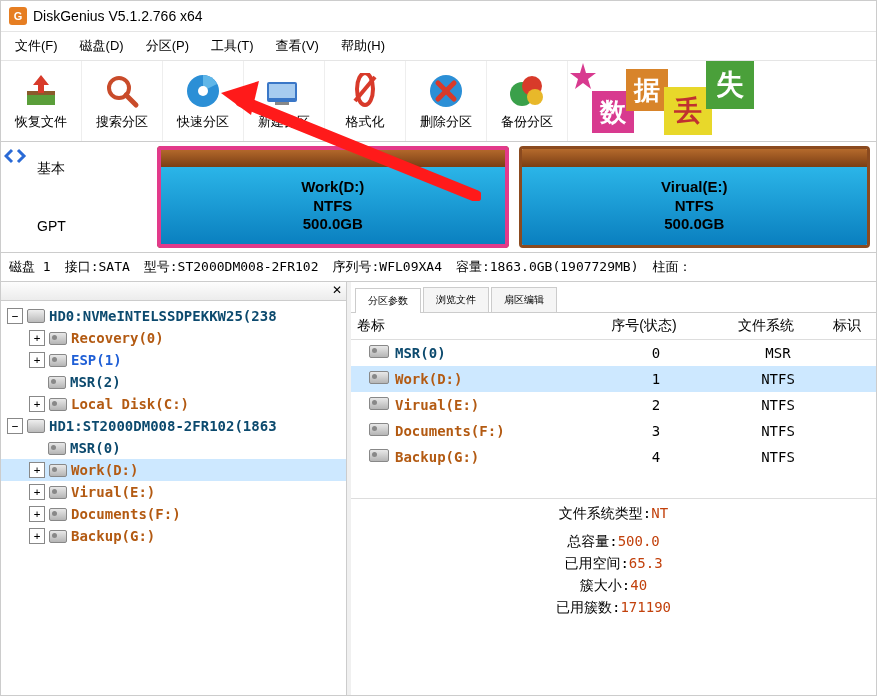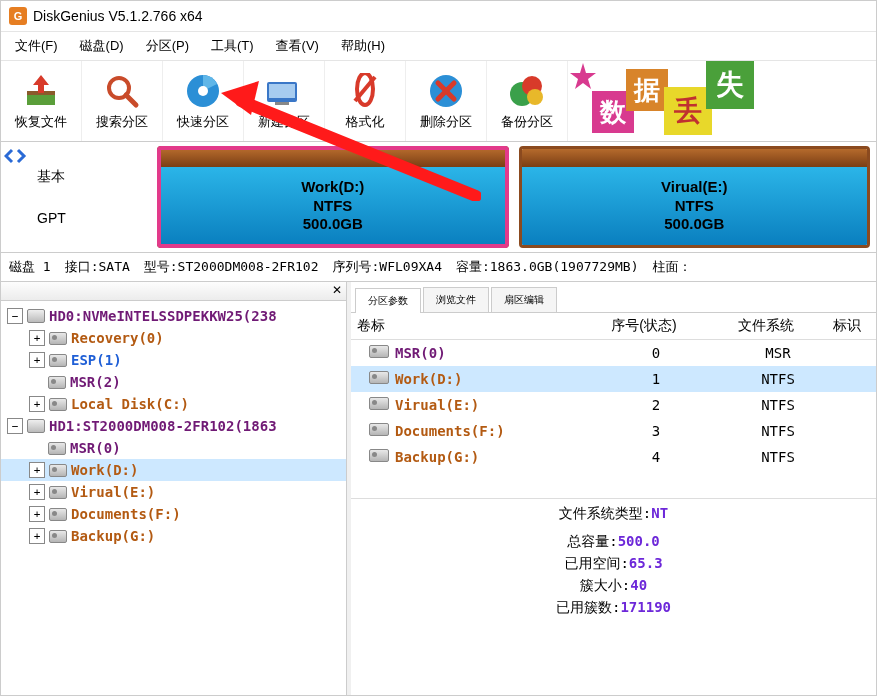--- a/index.html
+++ b/index.html
@@ -10,21 +10,21 @@
 .menubar{height:28px;display:flex;align-items:center;padding:0 4px;background:#fff;border-bottom:1px solid #e5e5e5;gap:2px}
 .menubar span{padding:3px 10px;cursor:default}
 .toolbar{height:80px;display:flex;align-items:stretch;background:#fff;border-bottom:1px solid #ccc;position:relative}
 .tbtn{width:80px;display:flex;flex-direction:column;align-items:center;justify-content:center;font-size:13px;border-right:1px solid #eee;cursor:default}
 .tbtn .ticon{width:40px;height:40px;display:flex;align-items:center;justify-content:center;margin-bottom:2px}
 .banner{flex:1;display:flex;align-items:center;justify-content:flex-start;position:relative;overflow:hidden}
 .banner .bblk{position:absolute;font-weight:bold;color:#fff;display:flex;align-items:center;justify-content:center}
 .diskbar{height:110px;background:#fff;border-bottom:1px solid #ccc;display:flex;align-items:stretch;position:relative}
 .diskbar .nav{width:30px;display:flex;flex-direction:column;align-items:center;justify-content:flex-start;padding-top:6px}
 .diskbar .labels{width:120px;display:flex;flex-direction:column;justify-content:center;padding-left:6px;font-size:14px}
-.diskbar .labels div{margin:12px 0}
+.diskbar .labels div{margin:20px 0}
 .diskbar .parts{flex:1;display:flex;align-items:center;gap:10px;padding:6px 6px 6px 0}
 .partbox{position:relative;border:3px solid #8b4a1f;border-radius:4px;height:96px;display:flex;flex-direction:column;overflow:hidden}
 .partbox .topstrip{height:18px;background:linear-gradient(#b56a2c,#7a3e14)}
 .partbox .body{flex:1;background:linear-gradient(#2bb5e8,#0a7fbf);display:flex;flex-direction:column;align-items:center;justify-content:center;font-weight:bold;color:#000;font-size:15px;line-height:1.25}
 .partbox.sel{outline:4px solid #e23a8a;outline-offset:-4px}
 .infobar{height:28px;background:#fff;border-bottom:1px solid #ccc;display:flex;align-items:center;padding:0 8px;font-size:13px;white-space:nowrap;overflow:hidden;font-family:"SimSun",monospace}
 .infobar span{margin-right:14px}
 .main{flex:1;display:flex;min-height:0}
 .tree{width:345px;background:#fff;border-right:1px solid #ccc;display:flex;flex-direction:column;position:relative}
 .tree .thead{height:18px;background:linear-gradient(#fdfdfd,#ececec);border-bottom:1px solid #ccc;position:relative}
@@ -47,29 +47,29 @@
 .c2{flex:0 0 110px;text-align:center}
 .c3{flex:0 0 110px;text-align:center}
 .c4{flex:0 0 60px}
 .rrow{display:flex;height:26px;align-items:center;font-size:14px;font-family:"NSimSun","SimSun",monospace}
 .rrow .c1{padding-left:18px}
 .rrow .c1 .dicon{margin-right:6px}
 .rrow .lbl{font-weight:bold}
 .rrow.sel{background:#cde8ff}
 .details{margin-top:28px;border-top:1px solid #ddd;padding:4px 8px;font-size:14px;font-family:"SimSun",monospace}
 .details .drow{display:flex;justify-content:center;padding:2px 0}
-.details .drow .v{color:#6d28d9;font-weight:bold}
+.details .drow .v{color:#c2410c;font-weight:normal}
 .sp-v{width:4px;cursor:col-resize;background:#f0f0f0}
 .arrow{position:absolute;left:220px;top:80px;width:260px;height:120px;pointer-events:none;z-index:50}
 .hdd-ico{width:20px;height:12px;background:linear-gradient(#eee,#bbb);border:1px solid #888;border-radius:2px;display:inline-block}
 .part-ico{width:18px;height:11px;background:linear-gradient(#e8e8e8,#b5b5b5);border:1px solid #888;border-radius:2px;display:inline-block;position:relative}
 .part-ico::after{content:"";position:absolute;left:2px;top:2px;width:5px;height:5px;border-radius:50%;background:#888}
 .c-orange{color:#b35a12}
 .c-blue{color:#1f5fd6}
-.c-black{color:#701a75}
+.c-black{color:#0c4a6e}
 </style>
 </head>
 <body>
 
 <div class="win">
 
   <div class="titlebar">
     <div class="logo">G</div>
     <div class="title">DiskGenius V5.1.2.766 x64</div>
   </div>

